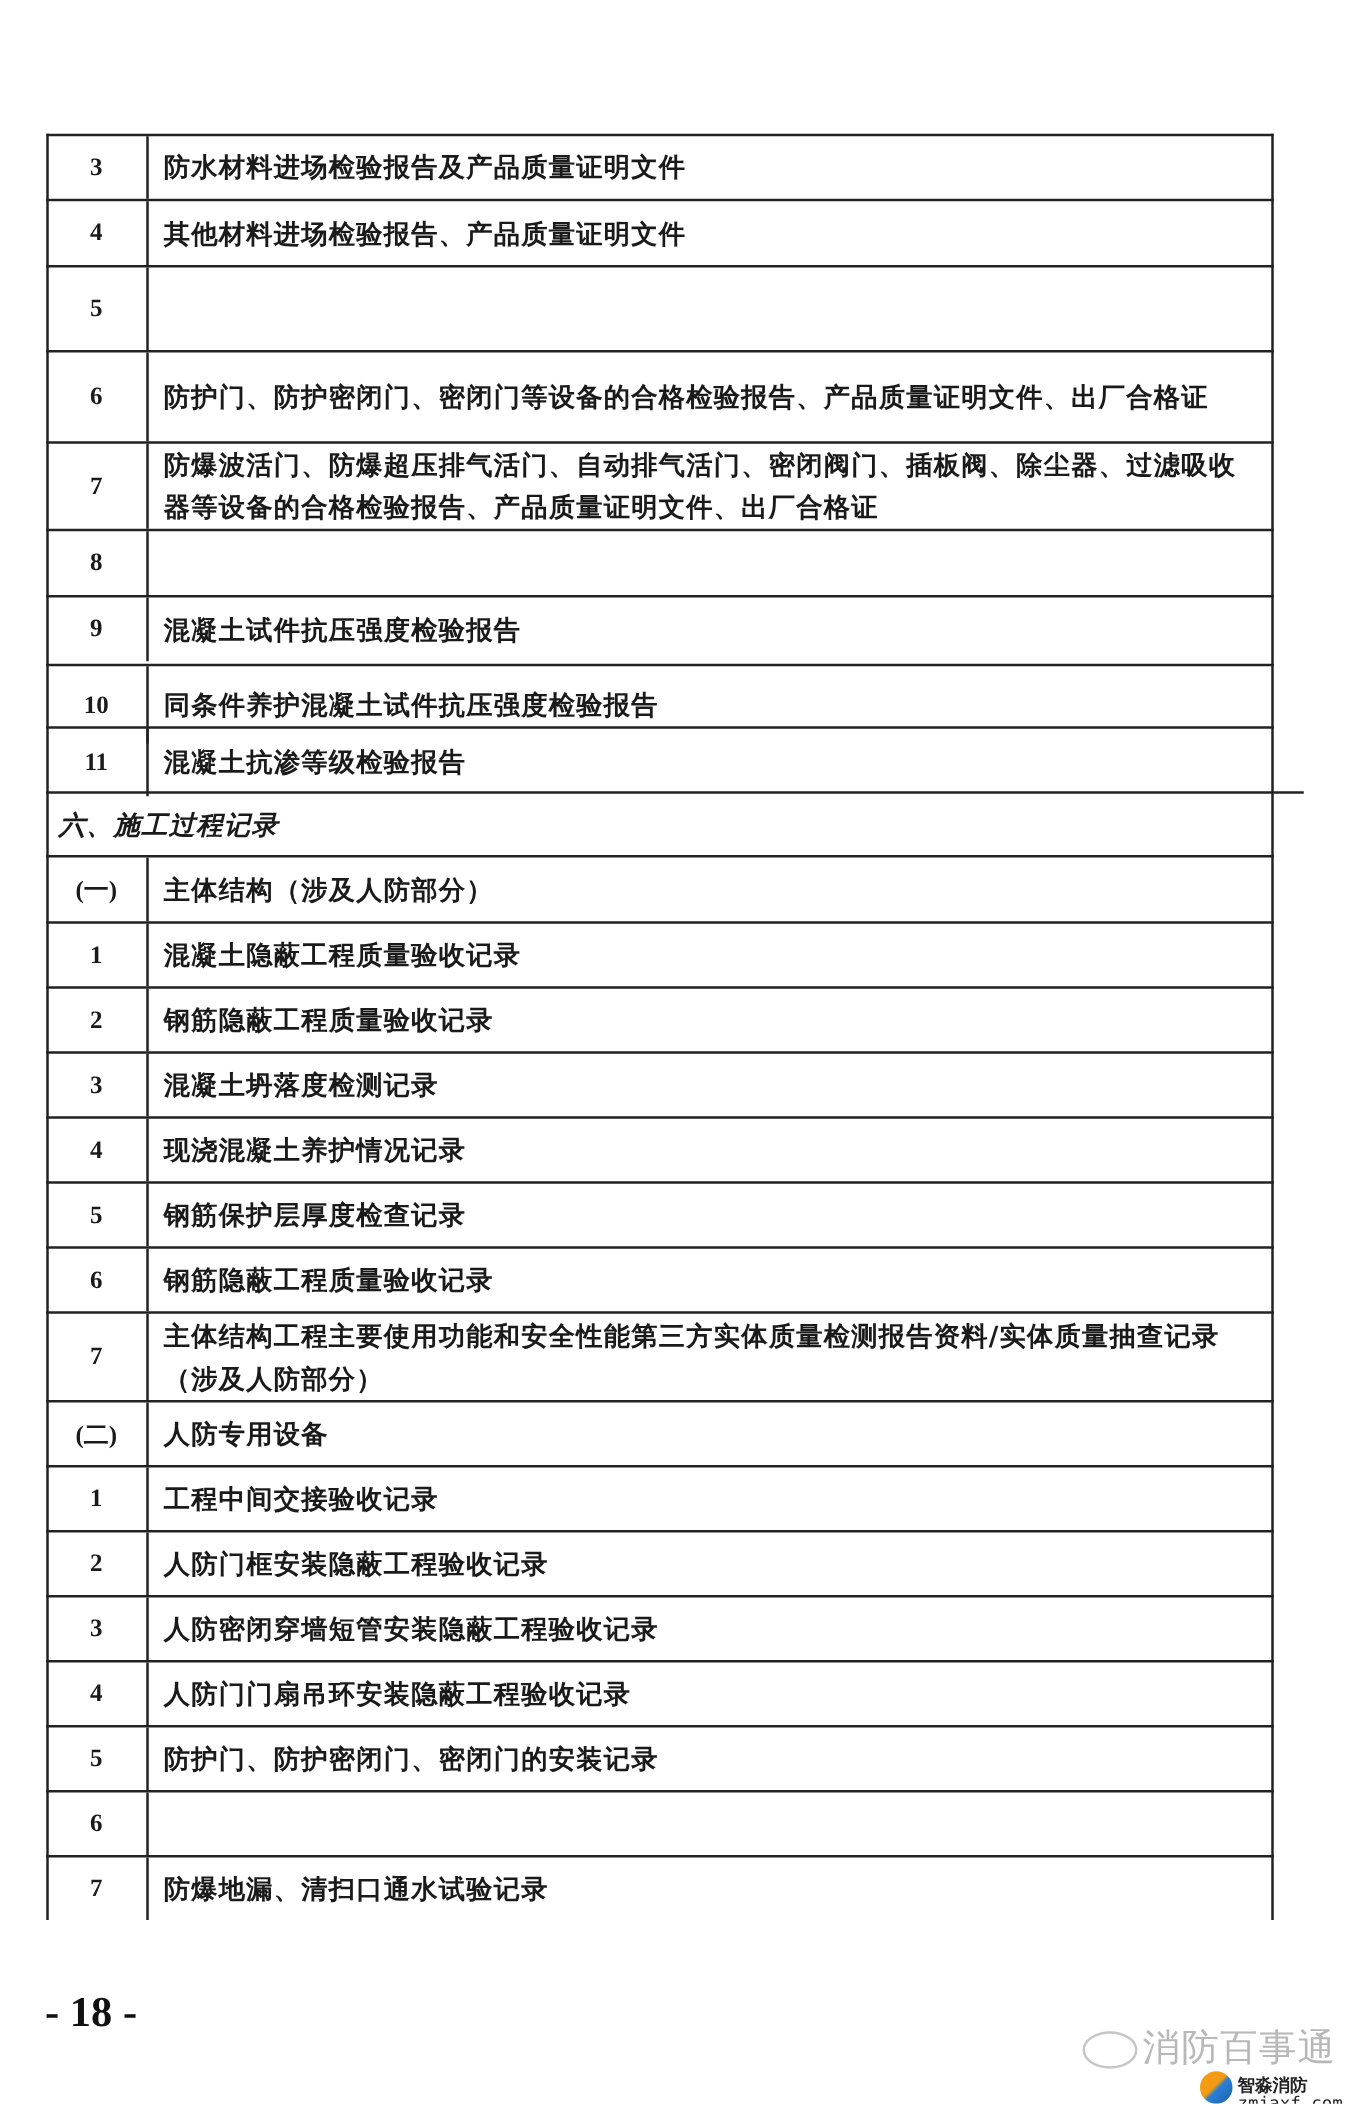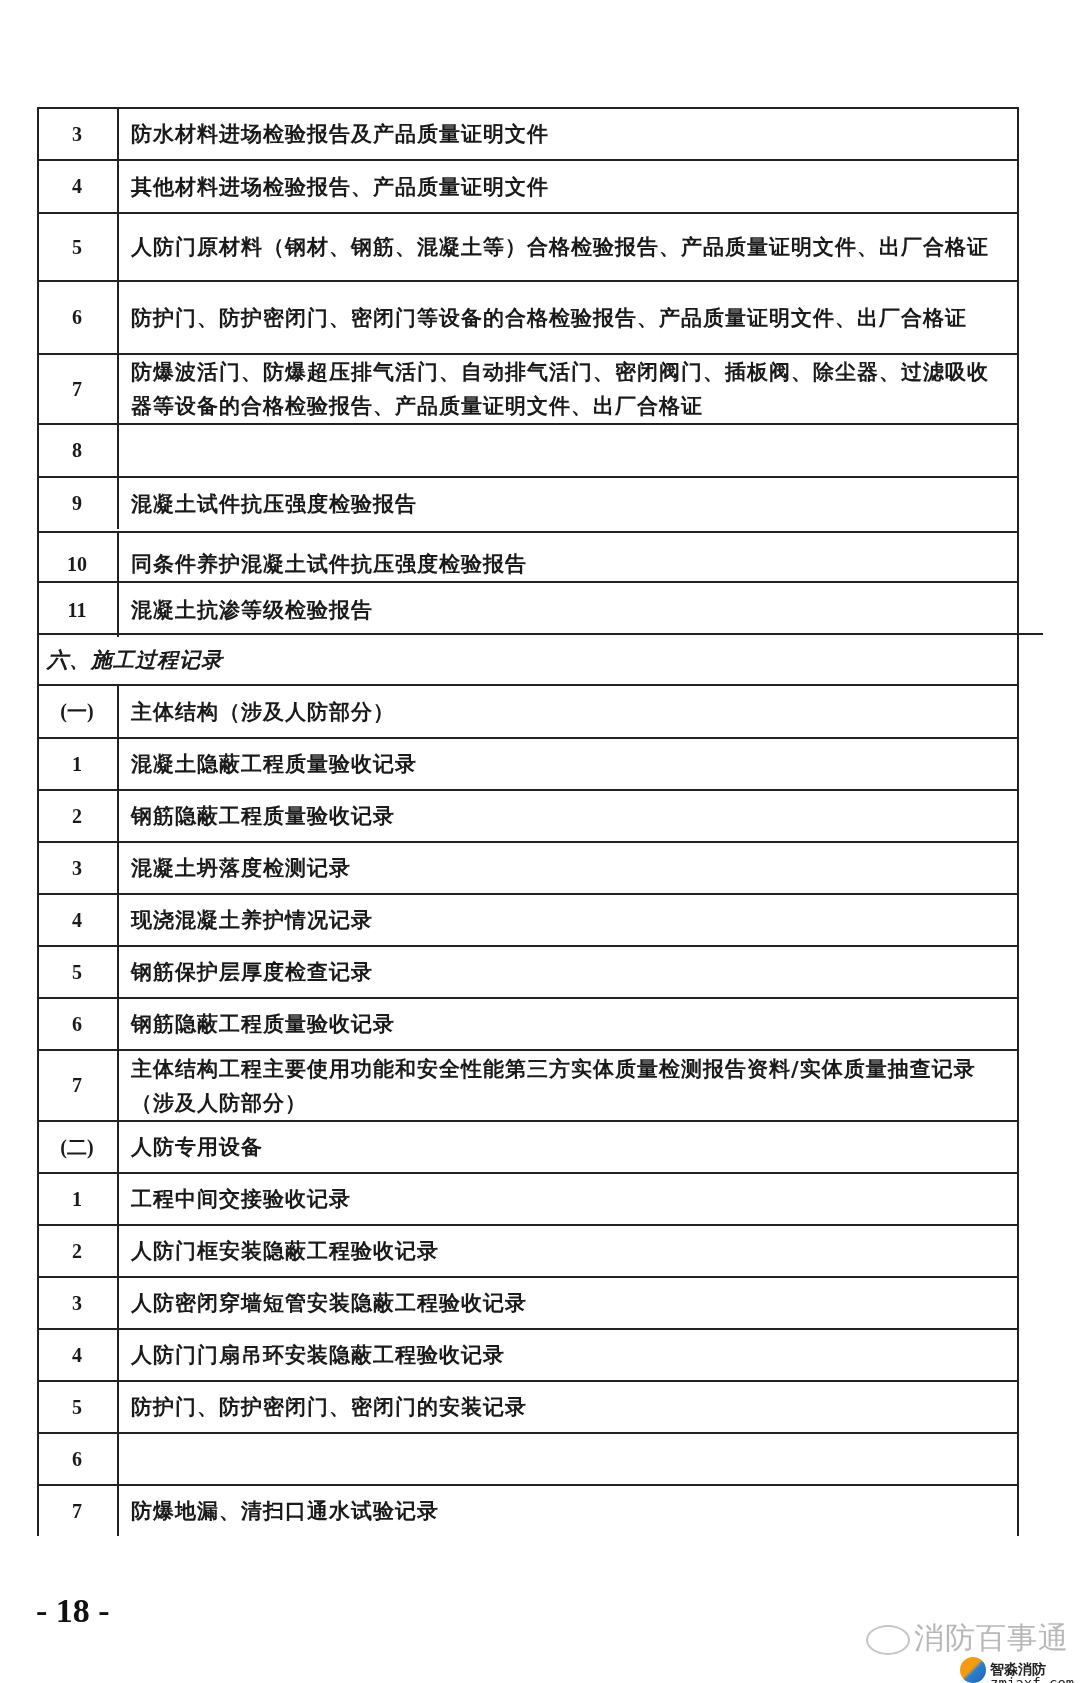--- a/index.html
+++ b/index.html
@@ -33,21 +33,20 @@
     <div class="row" style="top: 0px; height: 52px;">
       <div class="num">3</div>
       <div class="txt">防水材料进场检验报告及产品质量证明文件</div>
     </div>
     <div class="row" style="top: 52px; height: 53px;">
       <div class="num">4</div>
       <div class="txt">其他材料进场检验报告、产品质量证明文件</div>
     </div>
     <div class="row" style="top: 105px; height: 68px;">
       <div class="num">5</div>
-      <div class="txt">人防门原材料（钢材、钢筋、混凝土等）合格检验报告、产品质量证明文件、出厂合格证</div>
     </div>
     <div class="row" style="top: 173px; height: 73px;">
       <div class="num">6</div>
       <div class="txt">防护门、防护密闭门、密闭门等设备的合格检验报告、产品质量证明文件、出厂合格证</div>
     </div>
     <div class="row" style="top: 246px; height: 70px;">
       <div class="num">7</div>
       <div class="txt">防爆波活门、防爆超压排气活门、自动排气活门、密闭阀门、插板阀、除尘器、过滤吸收器等设备的合格检验报告、产品质量证明文件、出厂合格证</div>
     </div>
     <div class="row" style="top: 316px; height: 53px;">

